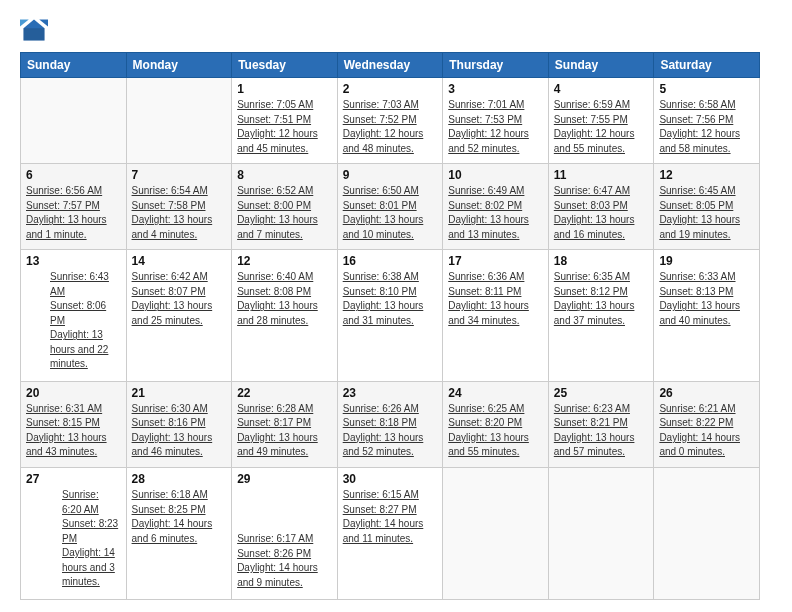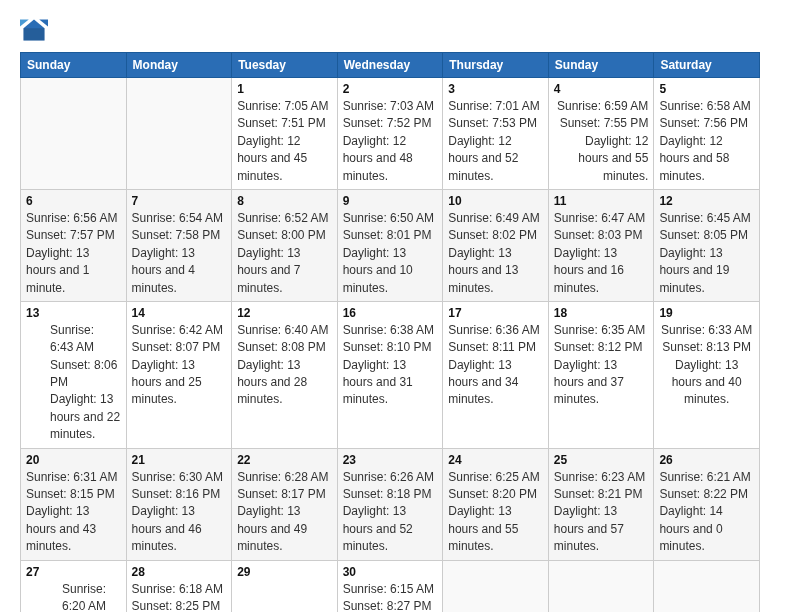--- a/index.html
+++ b/index.html
@@ -82,21 +82,22 @@
     .day-number {
       font-size: 12px;
       font-weight: bold;
       color: #111;
       display: block;
       margin-bottom: 2px;
     }
     .day-info {
       line-height: 1.45;
       color: #333;
-      font-size: 12px;
+      font-size: 10px;
+      text-decoration: underline;
     }
     .row-shade td {
       background: #f5f5f5;
     }
   </style>
 </head>
 <body>
 
 <div class="page">
   <div class="header">
@@ -147,21 +148,21 @@
 Daylight: 12 hours and 48 minutes.</div>
           </td>
           <td>
             <span class="day-number">3</span>
             <div class="day-info" style="white-space: pre-line;">Sunrise: 7:01 AM
 Sunset: 7:53 PM
 Daylight: 12 hours and 52 minutes.</div>
           </td>
           <td>
             <span class="day-number">4</span>
-            <div class="day-info" style="white-space: pre-line; text-align: right;">Sunrise: 6:59 AM
+            <div class="day-info" style="white-space: pre-line;">Sunrise: 6:59 AM
 Sunset: 7:55 PM
 Daylight: 12 hours and 55 minutes.</div>
           </td>
           <td>
             <span class="day-number">5</span>
             <div class="day-info" style="white-space: pre-line;">Sunrise: 6:58 AM
 Sunset: 7:56 PM
 Daylight: 12 hours and 58 minutes.</div>
           </td>
         </tr>
@@ -241,21 +242,21 @@
 Daylight: 13 hours and 34 minutes.</div>
           </td>
           <td>
             <span class="day-number">18</span>
             <div class="day-info" style="white-space: pre-line;">Sunrise: 6:35 AM
 Sunset: 8:12 PM
 Daylight: 13 hours and 37 minutes.</div>
           </td>
           <td>
             <span class="day-number">19</span>
-            <div class="day-info" style="white-space: pre-line; text-align: center;">Sunrise: 6:33 AM
+            <div class="day-info" style="white-space: pre-line;">Sunrise: 6:33 AM
 Sunset: 8:13 PM
 Daylight: 13 hours and 40 minutes.</div>
           </td>
         </tr>
         <tr class="row-shade">
           <td>
             <span class="day-number">20</span>
             <div class="day-info" style="white-space: pre-line;">Sunrise: 6:31 AM
 Sunset: 8:15 PM
 Daylight: 13 hours and 43 minutes.</div>

